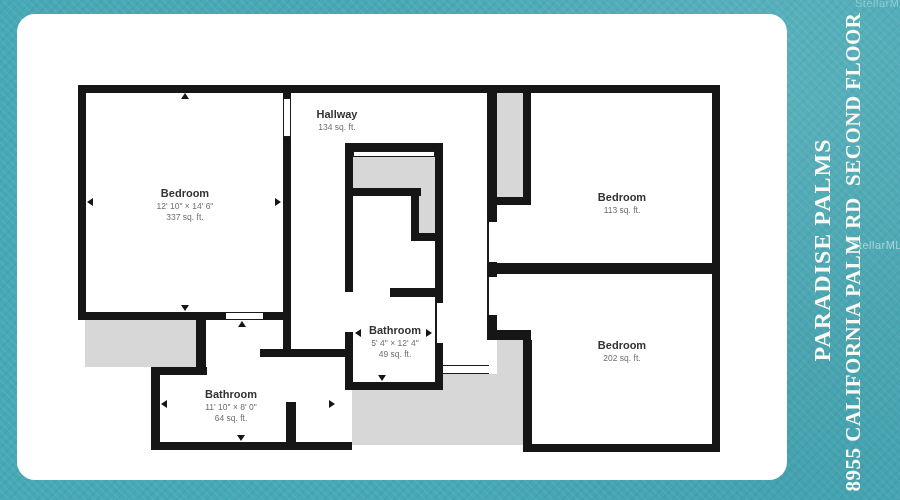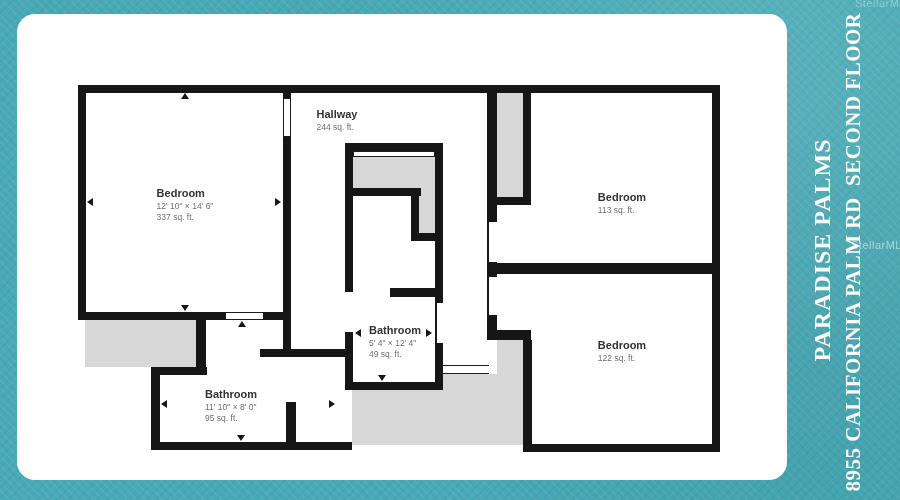--- a/index.html
+++ b/index.html
@@ -13,21 +13,21 @@
       repeating-linear-gradient(-45deg, rgba(0,60,70,0.05) 0 2px, transparent 2px 7px);
   }
   #card{position:absolute;left:17px;top:14px;width:770px;height:466px;background:#ffffff;border-radius:18px;}
   
   .w{position:absolute;background:#161616;}
   .g{position:absolute;background:#d7d7d7;}
   .dg{position:absolute;background:#ffffff;}
   .dgo{border:1px solid #1b1b1b;box-sizing:border-box;}
   .dgh{border-top:1px solid #1b1b1b;border-bottom:1px solid #1b1b1b;box-sizing:border-box;}
   .dgl{border-left:2px solid #1b1b1b;box-sizing:border-box;}
-  .room-label{position:absolute;transform:translate(-50%,0);color:#3c3c3c;line-height:1.32;white-space:nowrap;}
+  .room-label{position:absolute;text-align:center;transform:translate(-50%,0);color:#3c3c3c;line-height:1.32;white-space:nowrap;}
   .rn{font-size:11px;font-weight:bold;color:#333333;}
   .rd,.ra{font-size:8.5px;color:#6f6f6f;}
   .tr{position:absolute;width:0;height:0;border:solid transparent;}
   .tr.u{border-width:0 4px 6px 4px;border-bottom-color:#161616;}
   .tr.d{border-width:6px 4px 0 4px;border-top-color:#161616;}
   .tr.l{border-width:4px 6px 4px 0;border-right-color:#161616;}
   .tr.r{border-width:4px 0 4px 6px;border-left-color:#161616;}
   .vtext{position:absolute;transform:translate(-50%,-50%) rotate(-90deg);white-space:pre;
     font-family:"Liberation Serif",serif;font-weight:bold;color:#fbfaf2;}
   #vt1{left:822px;top:250px;font-size:24px;letter-spacing:1px;}
@@ -101,39 +101,39 @@
     <i class="tr l" style="left:161px;top:400px;"></i>
     <i class="tr r" style="left:329px;top:400px;"></i>
 
     <div class="room-label" style="left:185px;top:186px;">
       <div class="rn">Bedroom</div>
       <div class="rd">12' 10" × 14' 6"</div>
       <div class="ra">337 sq. ft.</div>
     </div>
     <div class="room-label" style="left:337px;top:107px;">
       <div class="rn">Hallway</div>
-      <div class="ra">244 sq. ft.</div>
+      <div class="ra">134 sq. ft.</div>
     </div>
     <div class="room-label" style="left:622px;top:190px;">
       <div class="rn">Bedroom</div>
       <div class="ra">113 sq. ft.</div>
     </div>
     <div class="room-label" style="left:395px;top:323px;">
       <div class="rn">Bathroom</div>
       <div class="rd">5' 4" × 12' 4"</div>
       <div class="ra">49 sq. ft.</div>
     </div>
     <div class="room-label" style="left:231px;top:387px;">
       <div class="rn">Bathroom</div>
       <div class="rd">11' 10" × 8' 0"</div>
-      <div class="ra">95 sq. ft.</div>
+      <div class="ra">64 sq. ft.</div>
     </div>
     <div class="room-label" style="left:622px;top:338px;">
       <div class="rn">Bedroom</div>
-      <div class="ra">122 sq. ft.</div>
+      <div class="ra">202 sq. ft.</div>
     </div>
   </div>
 
   <div class="vtext" id="vt1">PARADISE PALMS</div>
   <div class="vtext" id="vt2">8955 CALIFORNIA PALM RD  SECOND FLOOR</div>
 
   <div class="wm" id="wm1">StellarMLS</div>
   <div class="wm" id="wm2">StellarMLS</div>
 </div>
 

